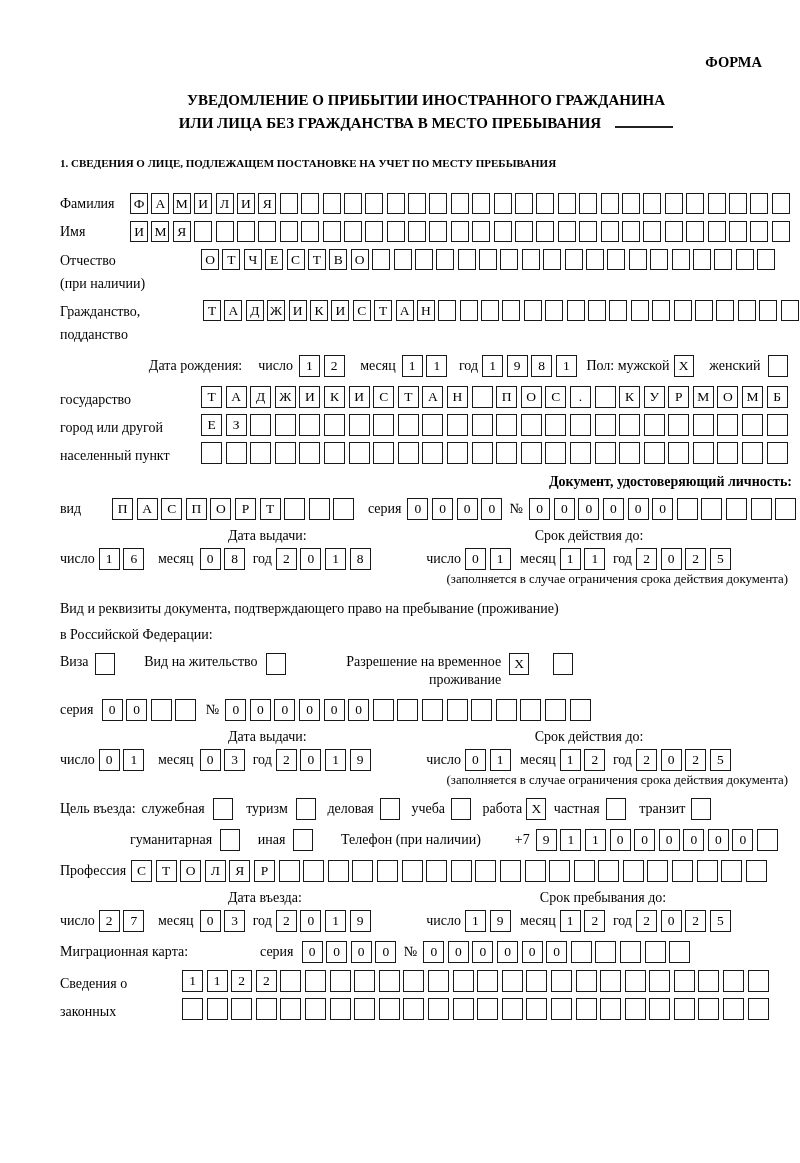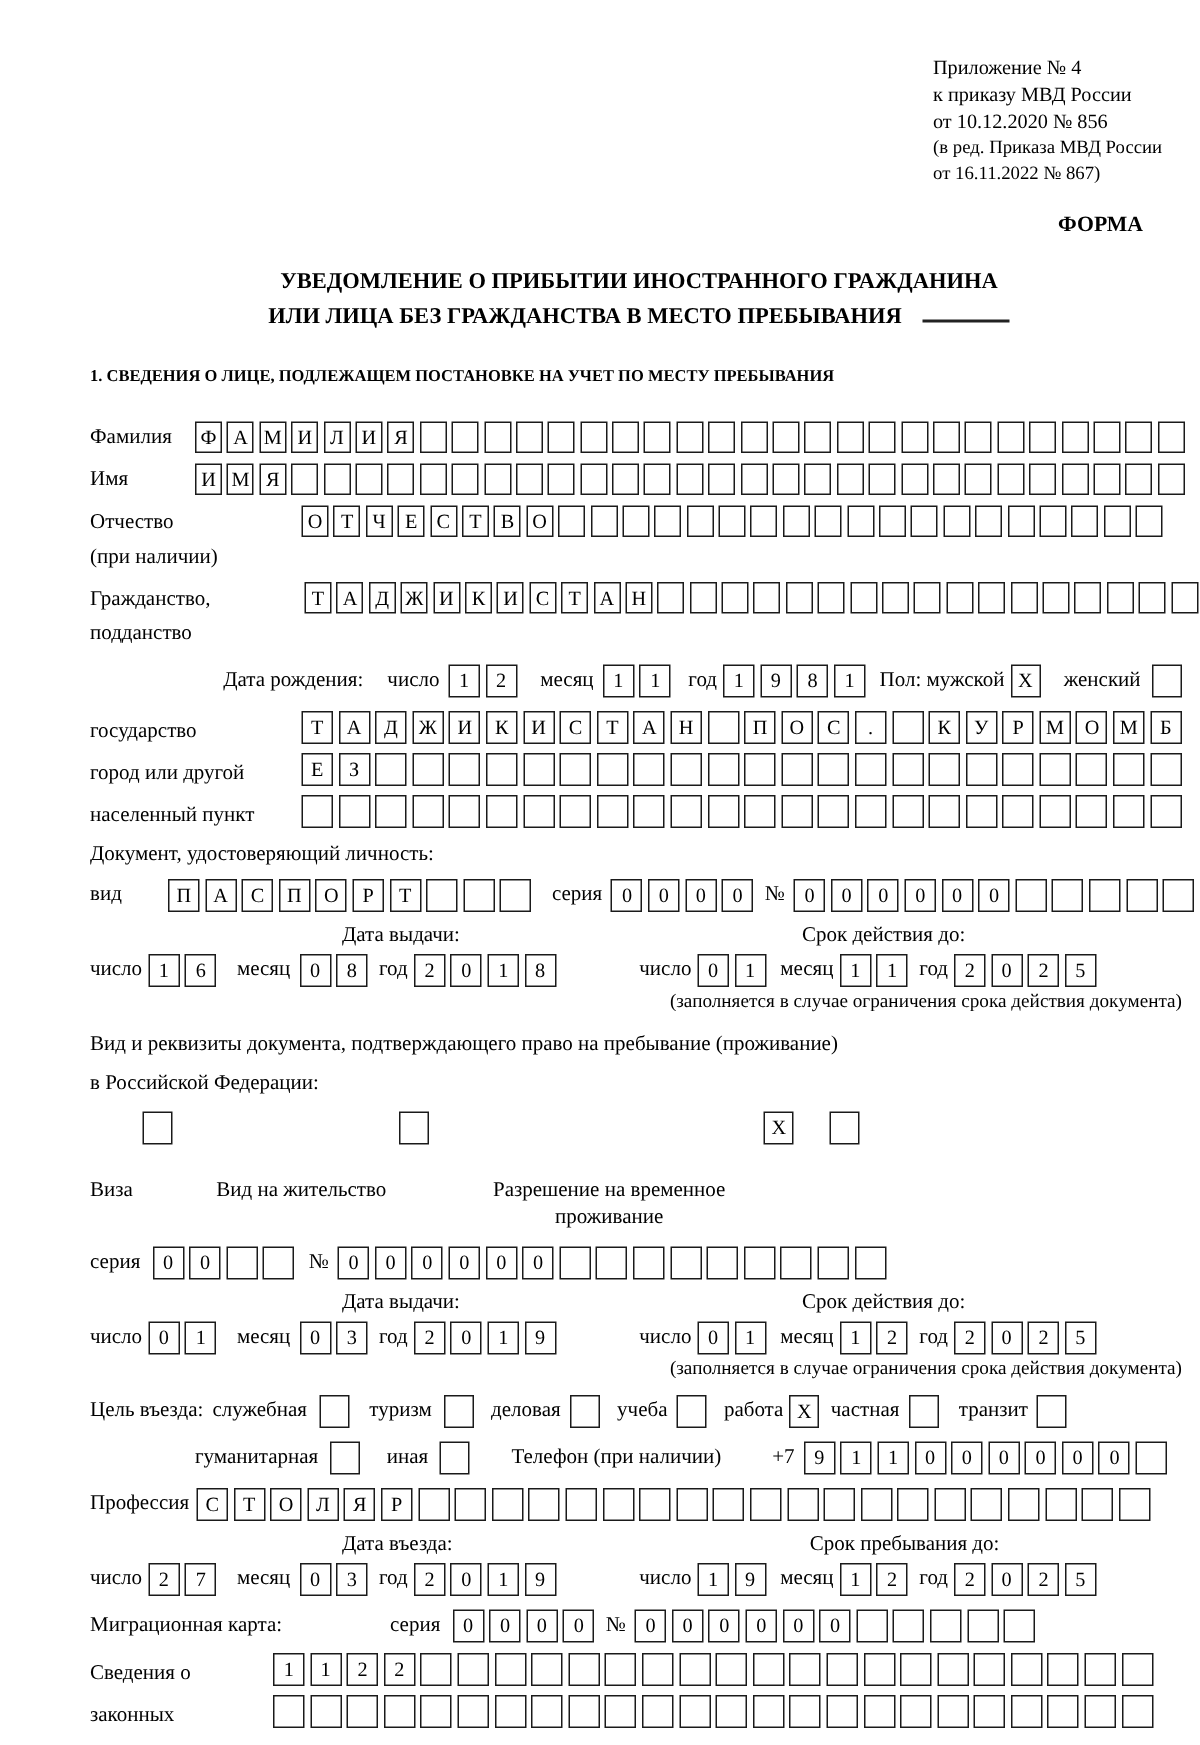--- a/index.html
+++ b/index.html
@@ -15,40 +15,33 @@
   .row{display:flex;align-items:center;margin-bottom:7px;}
   .row.top{align-items:flex-start;}
   .lbl{font-size:14px;flex-shrink:0;white-space:nowrap;}
   .lblblock{font-size:14px;line-height:28px;flex-shrink:0;}
   .cells{display:flex;flex-shrink:0;}
   .cell{box-sizing:border-box;display:inline-flex;align-items:center;justify-content:center;
         width:18px;height:21px;border:1.6px solid #1a1a1a;margin-right:3.4px;
         font-size:13.5px;background:#fff;}
   .w .cell{width:21px;height:22px;margin-right:3.6px;}
   .cb .cell{width:20px;height:22px;}
-  .center-bold{font-weight:normal;font-size:14px;text-align:left;margin:4px 0 8px 0;}
+  .center-bold{font-weight:bold;font-size:14px;text-align:right;margin:4px 0 8px 0;}
   .date-heads{display:flex;font-size:14px;margin:8px 0 4px 0;}
   .note{font-size:12.8px;text-align:right;padding-right:4px;margin:1px 0 10px 0;}
   .para{font-size:14px;line-height:24px;margin-bottom:2px;}
   .opt{display:flex;align-items:flex-start;}
-  .opt-lbl{font-size:14px;text-align:center;line-height:18px;margin-top:44px;}
+  .opt-lbl{font-size:14px;text-align:right;line-height:18px;}
   .mr4{margin-right:4px;} .mr6{margin-right:6px;} .mr8{margin-right:8px;}
 </style>
 </head>
 <body>
 
 <div class="page">
 
-  <div class="appendix">
-    <div>Приложение № 4</div>
-    <div>к приказу МВД России</div>
-    <div>от 10.12.2020 № 856</div>
-    <div class="small">(в ред. Приказа МВД России</div>
-    <div class="small">от 16.11.2022 № 867)</div>
-  </div>
 
   <div class="forma">ФОРМА</div>
 
   <div class="title">
     <div>УВЕДОМЛЕНИЕ О ПРИБЫТИИ ИНОСТРАННОГО ГРАЖДАНИНА</div>
     <div>
       <span>ИЛИ ЛИЦА БЕЗ ГРАЖДАНСТВА В МЕСТО ПРЕБЫВАНИЯ</span><span class="blank-line"></span>
     </div>
   </div>
 

